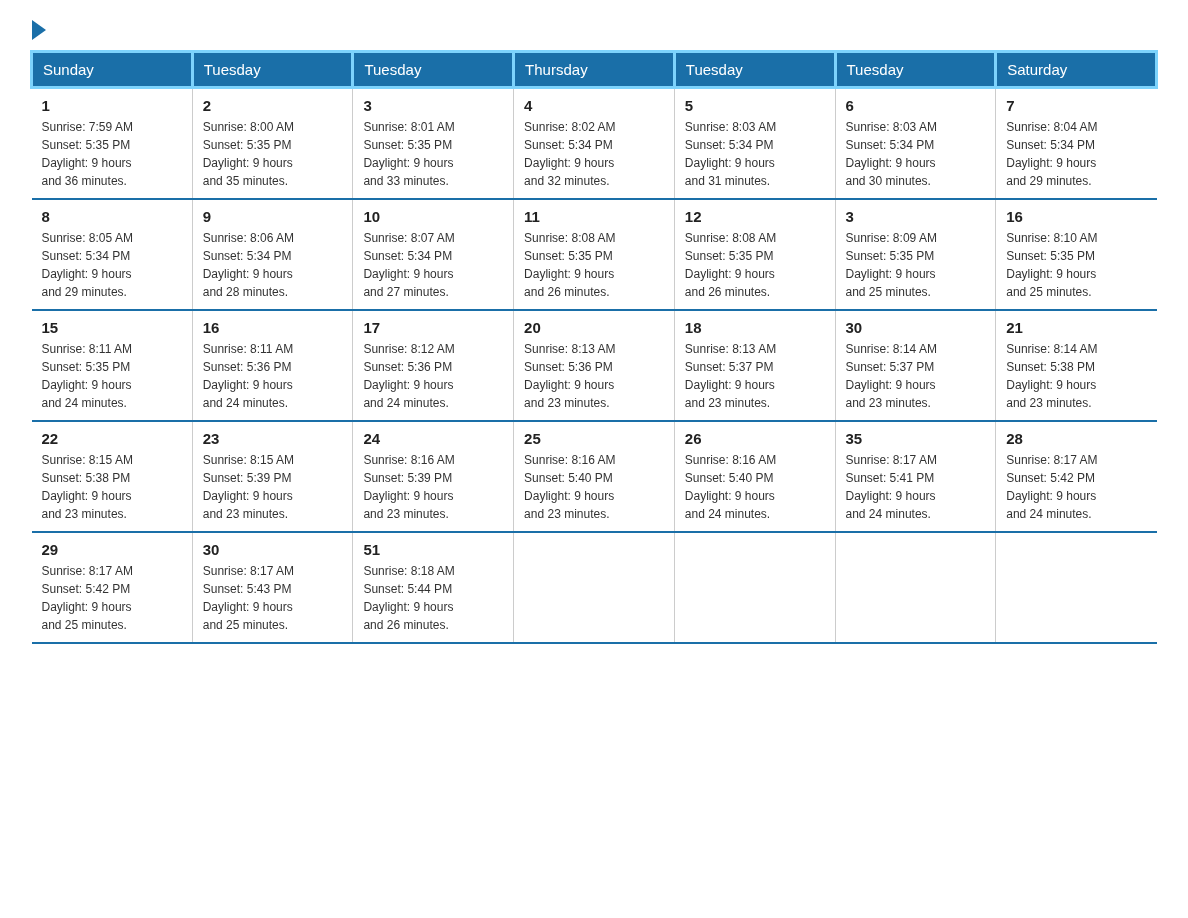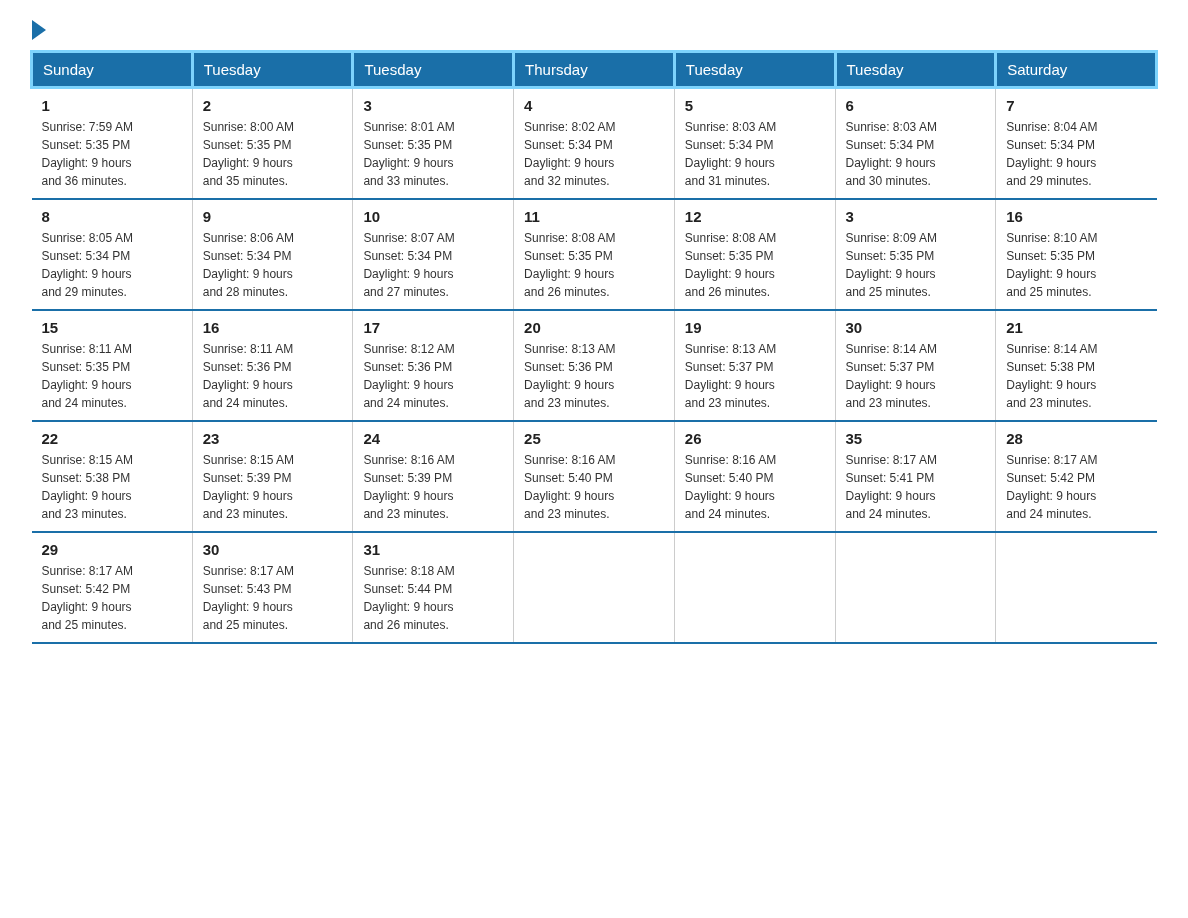--- a/index.html
+++ b/index.html
@@ -150,36 +150,36 @@
         <td><span class="day-num">11</span><span class="day-info">Sunrise: 8:08 AM<br>Sunset: 5:35 PM<br>Daylight: 9 hours<br>and 26 minutes.</span></td>
         <td><span class="day-num">12</span><span class="day-info">Sunrise: 8:08 AM<br>Sunset: 5:35 PM<br>Daylight: 9 hours<br>and 26 minutes.</span></td>
         <td><span class="day-num">3</span><span class="day-info">Sunrise: 8:09 AM<br>Sunset: 5:35 PM<br>Daylight: 9 hours<br>and 25 minutes.</span></td>
         <td><span class="day-num">16</span><span class="day-info">Sunrise: 8:10 AM<br>Sunset: 5:35 PM<br>Daylight: 9 hours<br>and 25 minutes.</span></td>
       </tr>
       <tr>
         <td><span class="day-num">15</span><span class="day-info">Sunrise: 8:11 AM<br>Sunset: 5:35 PM<br>Daylight: 9 hours<br>and 24 minutes.</span></td>
         <td><span class="day-num">16</span><span class="day-info">Sunrise: 8:11 AM<br>Sunset: 5:36 PM<br>Daylight: 9 hours<br>and 24 minutes.</span></td>
         <td><span class="day-num">17</span><span class="day-info">Sunrise: 8:12 AM<br>Sunset: 5:36 PM<br>Daylight: 9 hours<br>and 24 minutes.</span></td>
         <td><span class="day-num">20</span><span class="day-info">Sunrise: 8:13 AM<br>Sunset: 5:36 PM<br>Daylight: 9 hours<br>and 23 minutes.</span></td>
-        <td><span class="day-num">19</span><span class="day-info">Sunrise: 8:13 AM<br>Sunset: 5:37 PM<br>Daylight: 9 hours<br>and 23 minutes.</span></td>
+        <td><span class="day-num">18</span><span class="day-info">Sunrise: 8:13 AM<br>Sunset: 5:37 PM<br>Daylight: 9 hours<br>and 23 minutes.</span></td>
         <td><span class="day-num">30</span><span class="day-info">Sunrise: 8:14 AM<br>Sunset: 5:37 PM<br>Daylight: 9 hours<br>and 23 minutes.</span></td>
         <td><span class="day-num">21</span><span class="day-info">Sunrise: 8:14 AM<br>Sunset: 5:38 PM<br>Daylight: 9 hours<br>and 23 minutes.</span></td>
       </tr>
       <tr>
         <td><span class="day-num">22</span><span class="day-info">Sunrise: 8:15 AM<br>Sunset: 5:38 PM<br>Daylight: 9 hours<br>and 23 minutes.</span></td>
         <td><span class="day-num">23</span><span class="day-info">Sunrise: 8:15 AM<br>Sunset: 5:39 PM<br>Daylight: 9 hours<br>and 23 minutes.</span></td>
         <td><span class="day-num">24</span><span class="day-info">Sunrise: 8:16 AM<br>Sunset: 5:39 PM<br>Daylight: 9 hours<br>and 23 minutes.</span></td>
         <td><span class="day-num">25</span><span class="day-info">Sunrise: 8:16 AM<br>Sunset: 5:40 PM<br>Daylight: 9 hours<br>and 23 minutes.</span></td>
         <td><span class="day-num">26</span><span class="day-info">Sunrise: 8:16 AM<br>Sunset: 5:40 PM<br>Daylight: 9 hours<br>and 24 minutes.</span></td>
         <td><span class="day-num">35</span><span class="day-info">Sunrise: 8:17 AM<br>Sunset: 5:41 PM<br>Daylight: 9 hours<br>and 24 minutes.</span></td>
         <td><span class="day-num">28</span><span class="day-info">Sunrise: 8:17 AM<br>Sunset: 5:42 PM<br>Daylight: 9 hours<br>and 24 minutes.</span></td>
       </tr>
       <tr>
         <td><span class="day-num">29</span><span class="day-info">Sunrise: 8:17 AM<br>Sunset: 5:42 PM<br>Daylight: 9 hours<br>and 25 minutes.</span></td>
         <td><span class="day-num">30</span><span class="day-info">Sunrise: 8:17 AM<br>Sunset: 5:43 PM<br>Daylight: 9 hours<br>and 25 minutes.</span></td>
-        <td><span class="day-num">31</span><span class="day-info">Sunrise: 8:18 AM<br>Sunset: 5:44 PM<br>Daylight: 9 hours<br>and 26 minutes.</span></td>
+        <td><span class="day-num">51</span><span class="day-info">Sunrise: 8:18 AM<br>Sunset: 5:44 PM<br>Daylight: 9 hours<br>and 26 minutes.</span></td>
         <td class="empty-cell"></td>
         <td class="empty-cell"></td>
         <td class="empty-cell"></td>
         <td class="empty-cell"></td>
       </tr>
     </tbody>
 </table>
 
 </body></html>

